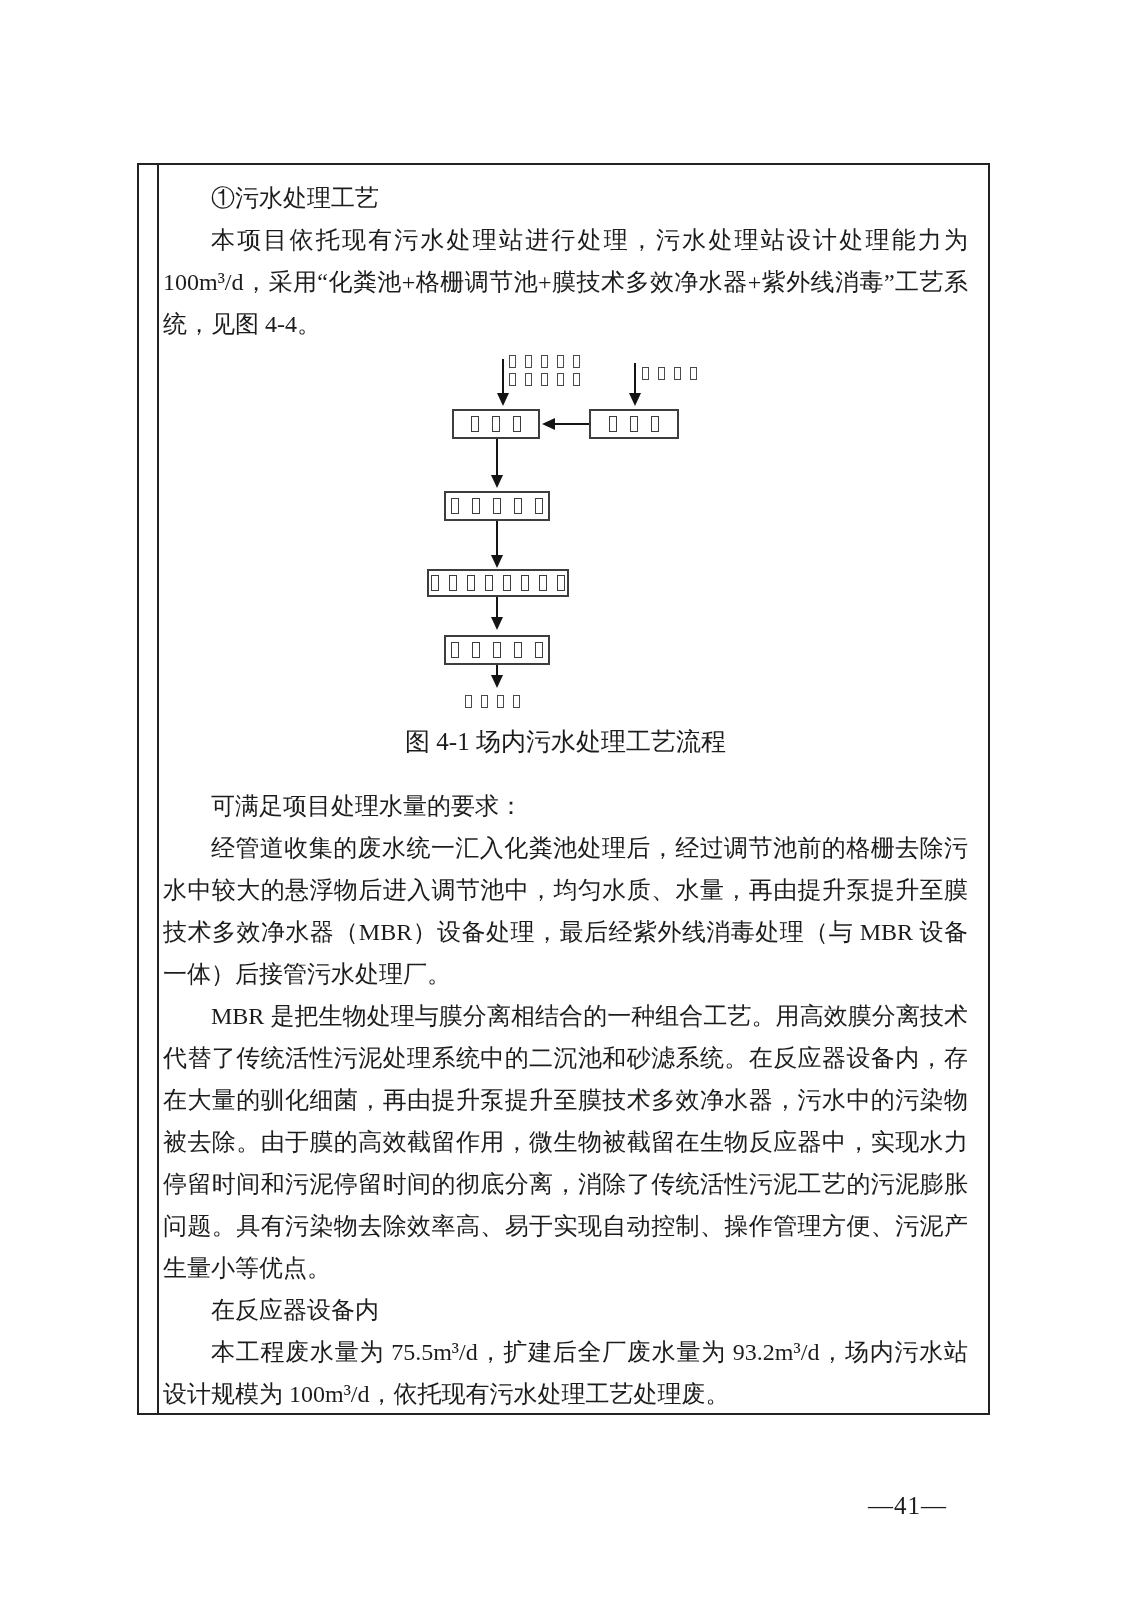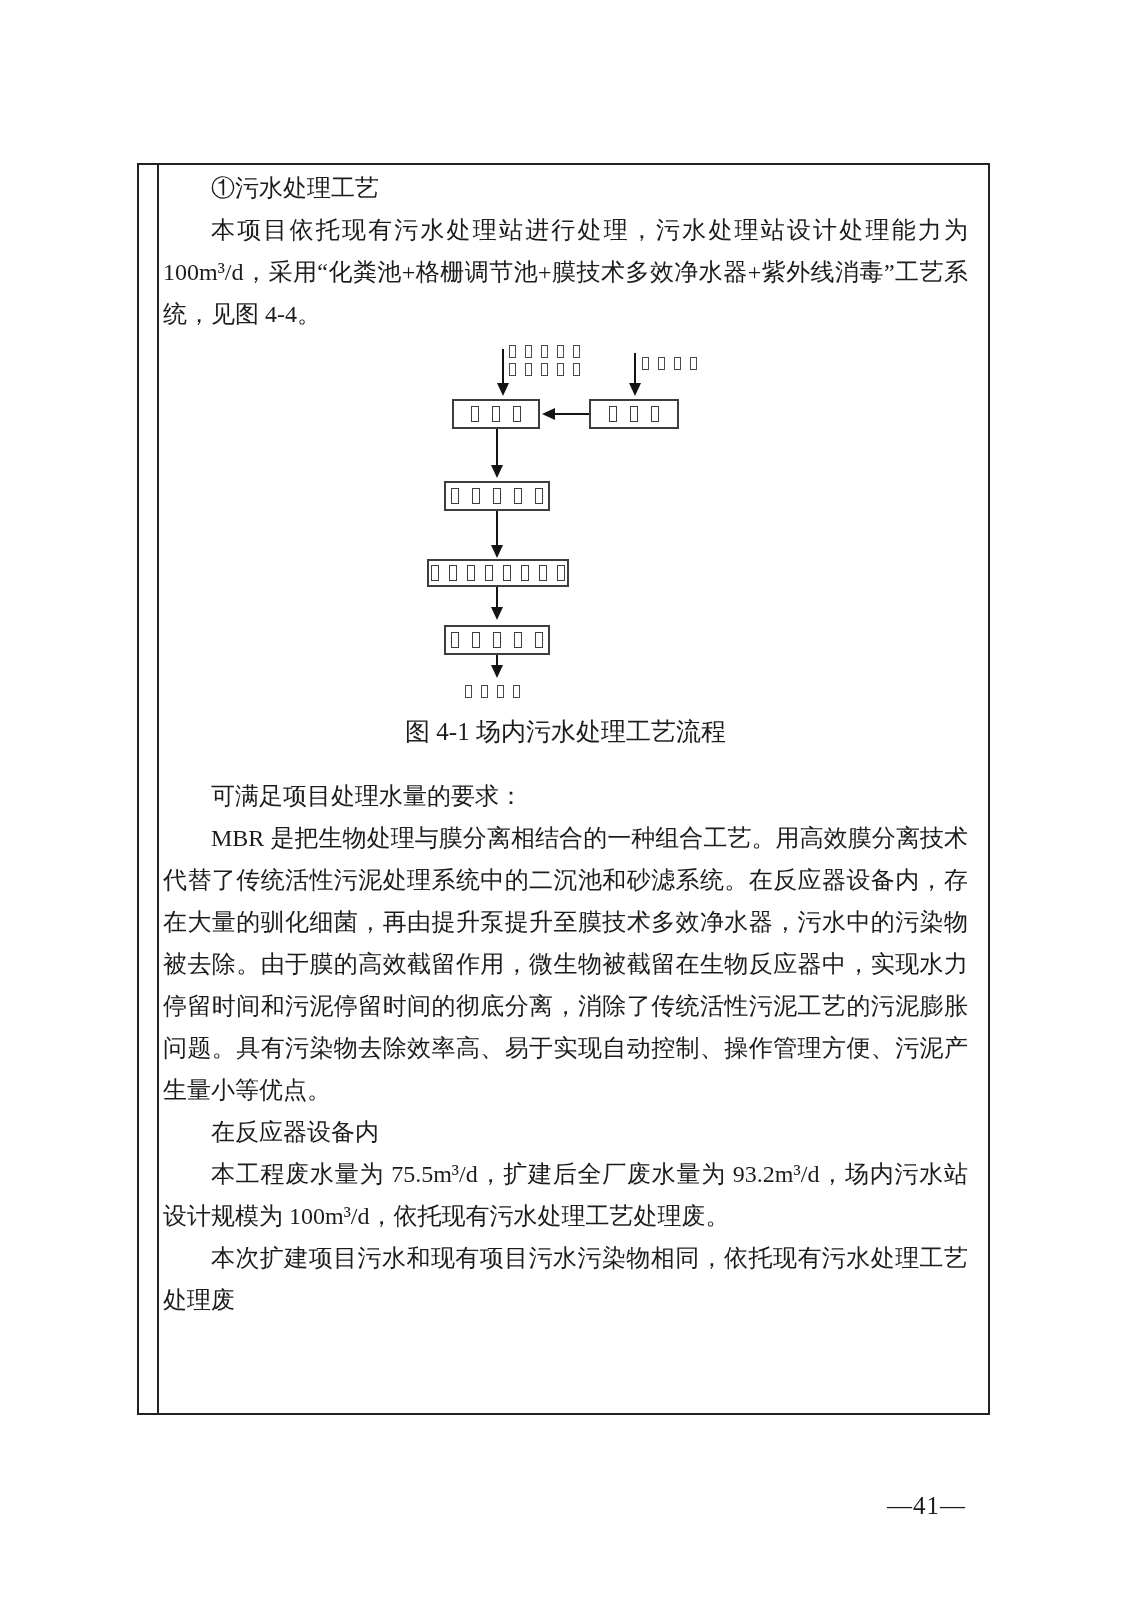--- a/index.html
+++ b/index.html
@@ -18,21 +18,21 @@
     overflow:hidden;
     background:#ffffff;
   }
   .inner-rule{
     position:absolute;left:18px;top:0;
     width:2px;height:100%;
     background:#222222;
   }
   .cell-content{
     margin-left:22px;
-    padding:2px 20px 4px 2px;
+    padding:12px 20px 4px 2px;
     font-size:24px;line-height:42px;
   }
   .para{margin:0;text-align:justify;}
   .indent{text-indent:2em;}
   .caption{
     margin:14px 0 28px 0;
     text-align:center;
     font-weight:normal;
     font-size:25px;line-height:30px;
   }
@@ -67,21 +67,21 @@
     position:absolute;width:0;height:0;
     border-left:6px solid transparent;border-right:6px solid transparent;
     border-top:13px solid #141414;
   }
   .ahead-left{
     position:absolute;width:0;height:0;
     border-top:6px solid transparent;border-bottom:6px solid transparent;
     border-right:13px solid #141414;
   }
   .page-number{
-    position:absolute;top:1492px;right:165px;
+    position:absolute;top:1492px;right:184px;
     font-size:25px;letter-spacing:1px;
   }
 </style>
 </head>
 <body>
 
 <div class="page">
 
   <div class="doc-cell">
     <div class="inner-rule"></div>
@@ -185,20 +185,21 @@
               <span class="tofu"></span>
               <span class="tofu"></span>
             </span>
         </span>
       </div>
 
       <p class="caption">图 4-1 场内污水处理工艺流程</p>
 
       <p class="para indent">可满足项目处理水量的要求：</p>
 
+      <p class="para indent">经管道收集的废水统一汇入化粪池处理后，经过调节池前的格栅去除污水中较大的悬浮物后进入调节池中，均匀水质、水量，再由提升泵提升至膜技术多效净水器（MBR）设备处理，最后经紫外线消毒处理（与 MBR 设备一体）后接管污水处理厂。</p>
 
       <p class="para indent">MBR 是把生物处理与膜分离相结合的一种组合工艺。用高效膜分离技术代替了传统活性污泥处理系统中的二沉池和砂滤系统。在反应器设备内，存在大量的驯化细菌，再由提升泵提升至膜技术多效净水器，污水中的污染物被去除。由于膜的高效截留作用，微生物被截留在生物反应器中，实现水力停留时间和污泥停留时间的彻底分离，消除了传统活性污泥工艺的污泥膨胀问题。具有污染物去除效率高、易于实现自动控制、操作管理方便、污泥产生量小等优点。</p>
 
       <p class="para indent">在反应器设备内</p>
 
       <p class="para indent">本工程废水量为 75.5m³/d，扩建后全厂废水量为 93.2m³/d，场内污水站设计规模为 100m³/d，依托现有污水处理工艺处理废。</p>
 
       <p class="para indent">本次扩建项目污水和现有项目污水污染物相同，依托现有污水处理工艺处理废</p>
 
     </div>

